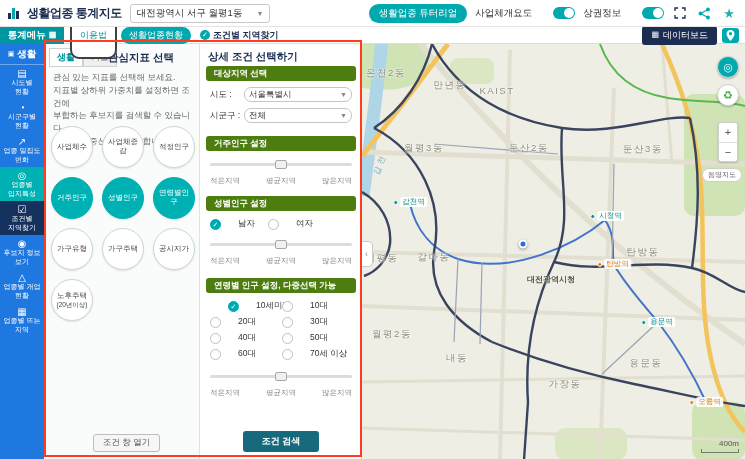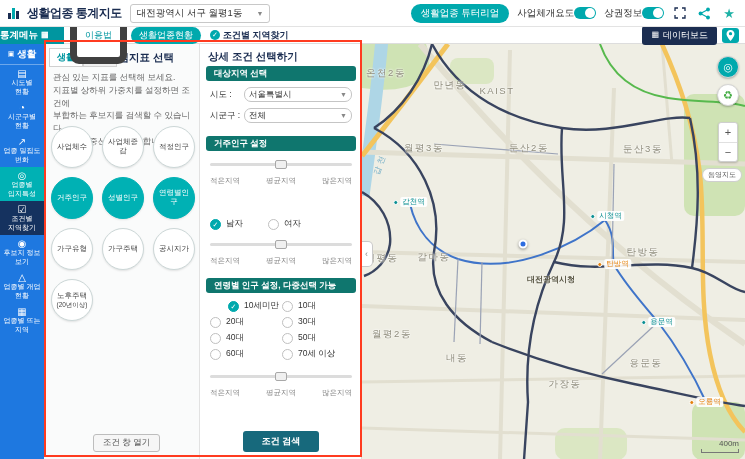--- a/index.html
+++ b/index.html
@@ -11,31 +11,31 @@
   .logo-bars{display:flex;align-items:flex-end;gap:1px;height:12px}
   .logo-bars i{width:3px;display:block}
   .logo-bars i:nth-child(1){height:6px;background:#1b2d51}
   .logo-bars i:nth-child(2){height:11px;background:#00a9ad}
   .logo-bars i:nth-child(3){height:8px;background:#1b2d51}
   .app-title{font-size:12px;font-weight:bold;color:#1b2d51;letter-spacing:-.5px}
   .region-select{display:flex;align-items:center;gap:14px;border:1px solid #c8c8c8;border-radius:3px;font-size:9.5px;color:#333;padding:2px 6px;cursor:pointer;background:#fff}
   .caret{font-size:7px;color:#888}
   .spacer{flex:1}
   .pill-teal{background:#00a9ad;color:#fff;font-size:9.5px;padding:3px 10px;border-radius:11px;border:none;cursor:pointer;white-space:nowrap}
-  .toggle-group{display:flex;align-items:center;gap:0;font-size:9.5px;color:#2a2a2a;white-space:nowrap}
+  .toggle-group{display:flex;align-items:center;gap:21px;font-size:9.5px;color:#2a2a2a;white-space:nowrap}
   .switch{width:22px;height:12px;border-radius:6px;background:#00a9ad;position:relative;cursor:pointer;border:none}
   .switch::after{content:"";position:absolute;right:1px;top:1px;width:10px;height:10px;border-radius:50%;background:#fff}
   .icon-btn{background:none;border:none;cursor:pointer;display:flex;align-items:center;padding:0 2px}
   .star-glyph{color:#1fb2a6;font-size:13px;line-height:13px}
 
   
   #menubar{position:absolute;left:0;top:27px;width:745px;height:17px;background:#fff;border-bottom:1px solid #ddd;display:flex;align-items:center;z-index:5}
-  .stats-menu{width:64px;height:17px;background:#0096a0;color:#fff;font-size:9.5px;font-weight:bold;display:flex;align-items:center;gap:3px;border:none;cursor:pointer}
+  .stats-menu{width:64px;height:17px;background:#0096a0;color:#fff;font-size:9.5px;font-weight:bold;display:flex;align-items:center;justify-content:center;gap:3px;border:none;cursor:pointer}
   .grid-glyph{font-size:8px;line-height:8px}
-  .pill-outline{border:7px solid #404040;color:#0096a0;background:#fff;font-size:9px;border-radius:9px;padding:15px 8px;margin-left:6px;cursor:pointer}
+  .pill-outline{border:2px solid #404040;color:#0096a0;background:#fff;font-size:9px;border-radius:9px;padding:15px 8px;margin-left:6px;cursor:pointer}
   .pill-solid{background:#00a9ad;color:#fff;font-size:9px;border-radius:9px;padding:2px 8px;margin-left:4px;border:none;cursor:pointer}
   .mode{display:flex;align-items:center;gap:3px;margin-left:9px;font-size:9px;font-weight:bold;color:#1b2d51}
   .mode-chk{width:10px;height:10px;border-radius:50%;background:#00a9ad;color:#fff;font-size:7px;line-height:10px;text-align:center}
   .dashboard-btn{background:#1b2d51;color:#fff;font-size:9px;border-radius:3px;padding:3px 9px;display:flex;gap:4px;align-items:center;border:none;cursor:pointer}
   .pin-btn{width:17px;height:15px;background:#00a9ad;border-radius:3px;margin:0 6px 0 5px;display:flex;align-items:center;justify-content:center;border:none;cursor:pointer}
 
   
   #sidebar{position:absolute;left:0;top:44px;width:44px;height:415px;background:#1e78e0;z-index:4;display:flex;flex-direction:column}
   .side-tab{height:21px;display:flex;align-items:center;justify-content:center;gap:3px;color:#fff;font-size:9.5px;font-weight:bold;border-bottom:1px solid rgba(255,255,255,.35);cursor:pointer}
   .side-tab-icon{font-size:7px}
@@ -54,30 +54,30 @@
   .pl-desc{position:absolute;left:9px;top:27px;width:142px;font-size:8.5px;color:#666;line-height:1.5}
   .ind-grid{position:absolute;left:7px;top:82px;width:144px;display:flex;flex-wrap:wrap;gap:9px}
   .indicator{width:42px;height:42px;border-radius:50%;background:#fff;border:1px solid #ccd7d7;font-size:7.5px;color:#444;display:flex;flex-direction:column;align-items:center;justify-content:center;cursor:pointer;box-shadow:0 1px 2px rgba(0,0,0,.1);padding:2px;text-align:center;line-height:1.15}
   .indicator.selected{background:#00b1b4;border-color:#00b1b4;color:#fff}
   .indicator .sub{font-size:6.5px}
   .open-btn{position:absolute;left:49px;bottom:7px;font-size:8.5px;color:#555;background:#f6f6f6;border:1px solid #bdbdbd;border-radius:3px;padding:2px 9px;cursor:pointer;white-space:nowrap}
 
   
   #panel-right{position:absolute;left:200px;top:44px;width:162px;height:415px;background:#fff;border-right:1px solid #d9d9d9;z-index:3}
   .pr-title{position:absolute;left:8px;top:6px;font-size:10.5px;font-weight:bold;color:#1b2d51;white-space:nowrap}
-  .sec-header{position:absolute;left:6px;width:150px;height:15px;background:#0f766e;border-radius:3px;color:#fff;font-size:8.5px;font-weight:bold;line-height:15px;padding-left:8px;white-space:nowrap}
+  .sec-header{position:absolute;left:6px;width:150px;height:15px;background:#4d7c0f;border-radius:3px;color:#fff;font-size:8.5px;font-weight:bold;line-height:15px;padding-left:8px;white-space:nowrap}
   .form-row{position:absolute;left:10px;width:142px;display:flex;align-items:center;font-size:8.5px;color:#333}
   .form-label{width:34px}
   .select-box{flex:1;border:1px solid #c5c5c5;border-radius:7px;height:15px;display:flex;align-items:center;justify-content:space-between;padding:0 4px;font-size:8.5px;color:#333;cursor:pointer;background:#fff}
   .slider{position:absolute;left:10px;width:142px;height:9px}
   .slider-track{position:absolute;left:0;top:3px;width:100%;height:3px;background:#dcdcdc;border-radius:2px}
   .slider-thumb{position:absolute;left:50%;top:0;transform:translateX(-50%);width:12px;height:9px;background:#f0f0f0;border:1px solid #a8a8a8;border-radius:2px;cursor:pointer}
   .scale-row{position:absolute;left:10px;width:142px;display:flex;justify-content:space-between;font-size:7.5px;color:#888}
   .opt-wrap{position:absolute;left:10px}
-  .check{position:absolute;display:flex;align-items:center;gap:5px;font-size:8.5px;color:#333;cursor:pointer;white-space:nowrap}
+  .check{position:absolute;display:flex;align-items:center;gap:17px;font-size:8.5px;color:#333;cursor:pointer;white-space:nowrap}
   .check-circle{width:11px;height:11px;border-radius:50%;border:1px solid #c0c0c0;background:#fff;color:transparent;font-size:7px;line-height:10px;text-align:center;flex:none}
   .check.checked .check-circle{background:#00a9ad;border-color:#00a9ad;color:#fff}
   .search-btn{position:absolute;left:43px;bottom:7px;width:76px;background:#17697c;color:#fff;font-size:9px;font-weight:bold;border:none;border-radius:3px;padding:4px 0;cursor:pointer}
 
   
   .collapse-tab{position:absolute;left:361px;top:241px;width:12px;height:26px;background:#fff;border:1px solid #c9c9c9;border-left:none;border-radius:0 5px 5px 0;color:#888;font-size:9px;line-height:24px;text-align:center;cursor:pointer;z-index:8;padding:0}
 
   
   #map{position:absolute;left:362px;top:44px;width:383px;height:415px;background:#efeee4;overflow:hidden;cursor:grab;z-index:1}
   #map svg{position:absolute;left:0;top:0}
@@ -323,20 +323,21 @@
     <div class="slider" style="top:116px">
       <div class="slider-track"></div>
       <div class="slider-thumb"></div>
     </div>
     <div class="scale-row" style="top:132px">
       <span>적은지역</span>
       <span>평균지역</span>
       <span>많은지역</span>
     </div>
 
+    <div class="sec-header" style="top:152px">성별인구 설정</div>
     <div class="opt-wrap" style="top:174px;height:14px">
 
         <label class="check checked" style="left: 0px; top: 0px;">
           <span class="check-circle">✓</span>
           <span>남자</span>
         </label>
 
         <label class="check" style="left: 58px; top: 0px;">
           <span class="check-circle">✓</span>
           <span>여자</span>

